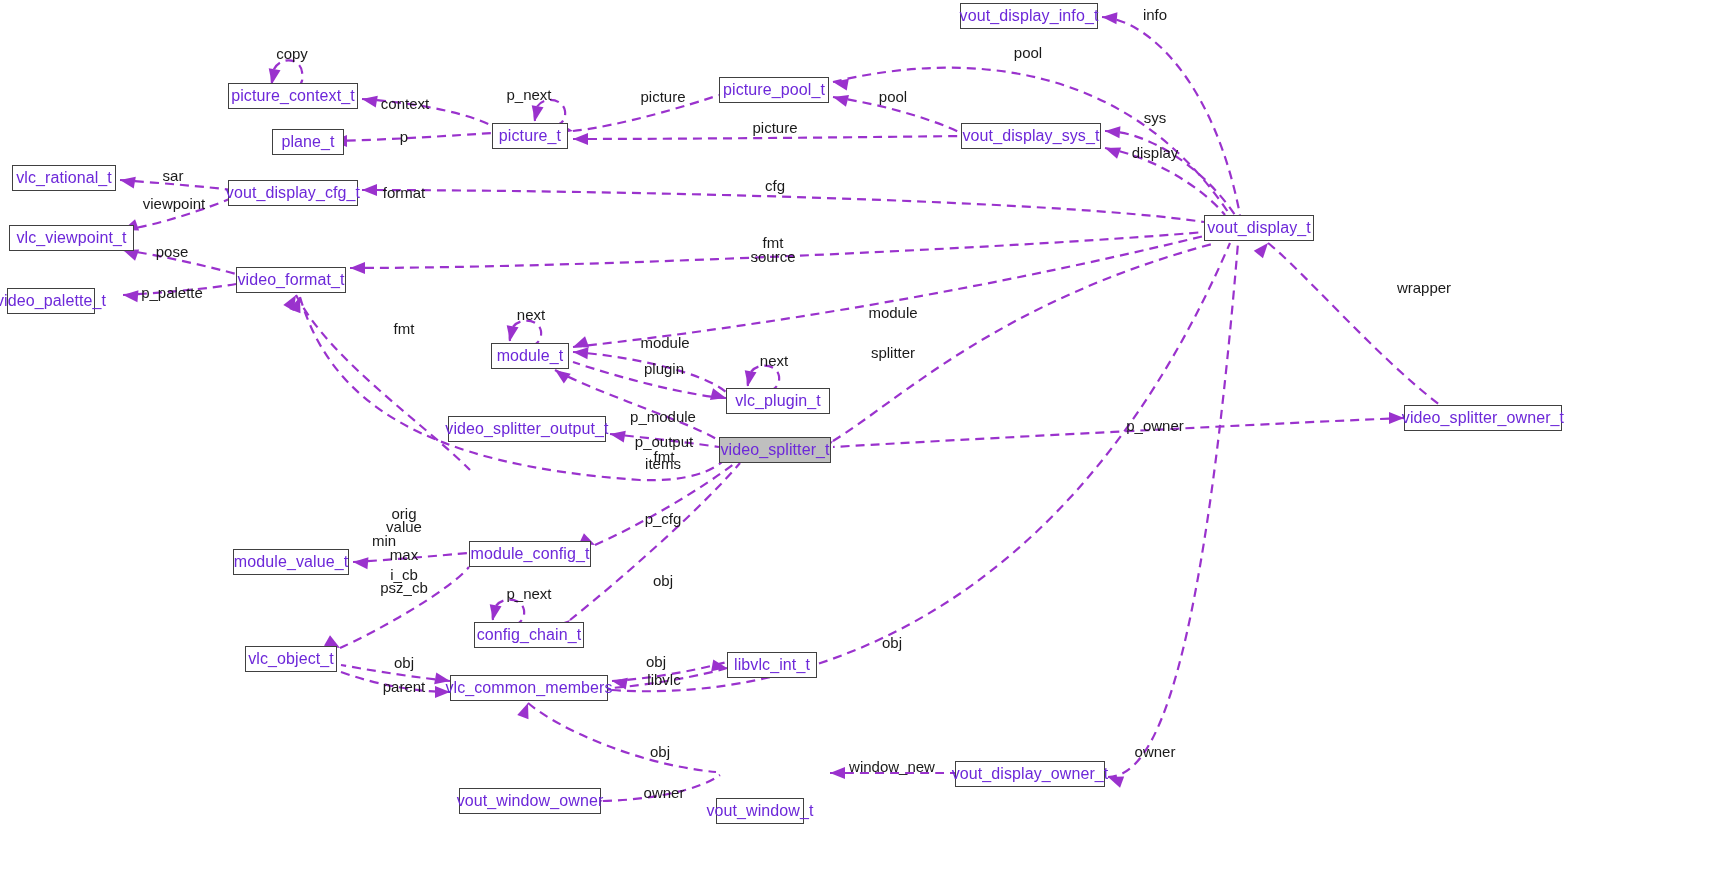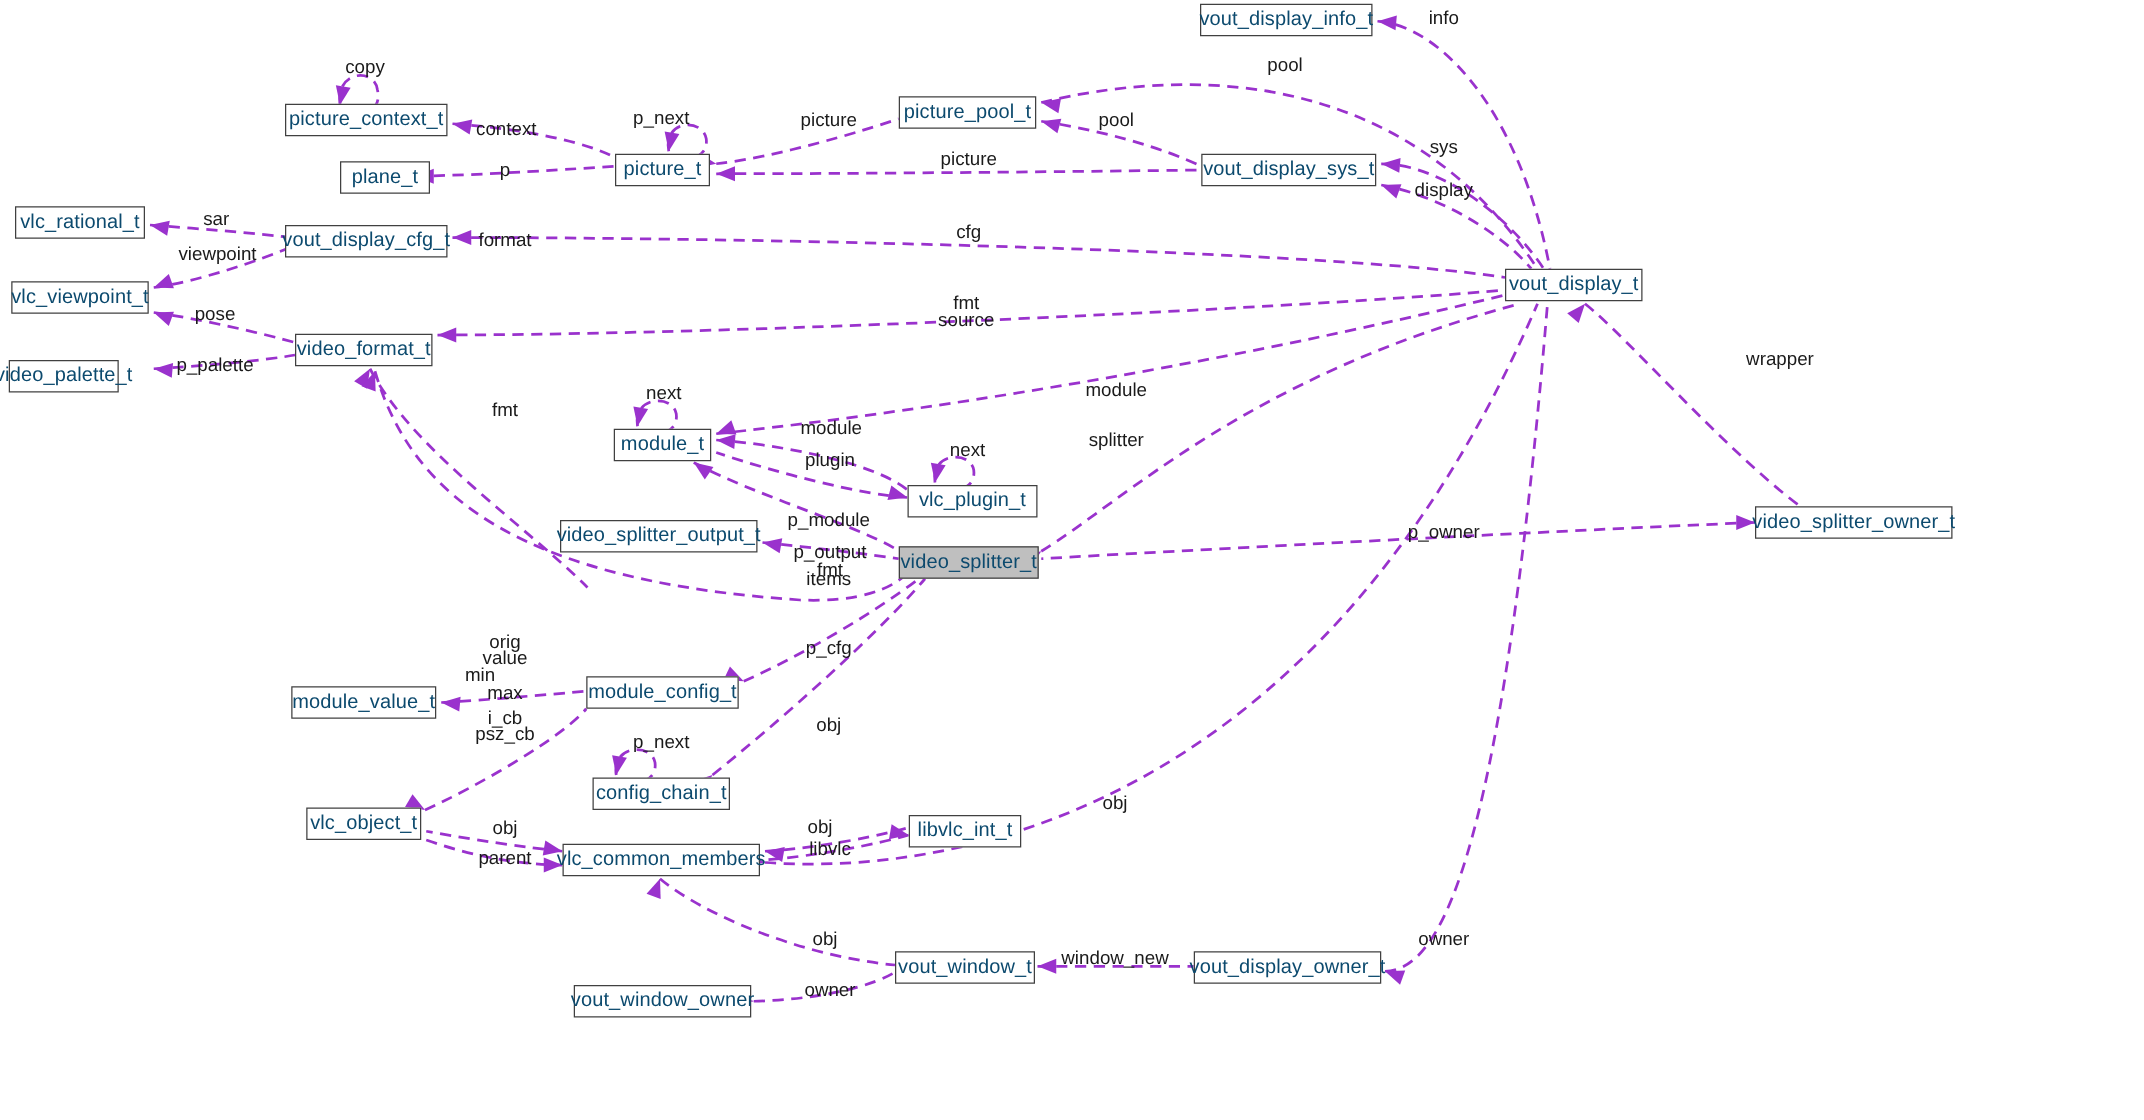--- a/index.html
+++ b/index.html
@@ -40,21 +40,21 @@
     line-height: 16px;
     text-align: center;
     transform: translate(-50%, -50%);
     pointer-events: none;
   }
   .node {
     position: absolute;
     box-sizing: border-box;
     border: 1.6px solid #404040;
     background: #ffffff;
-    color: #0c4a6e;
+    color: #6d28d9;
     font-size: 16px;
     font-family: "Liberation Sans", sans-serif;
     display: flex;
     align-items: center;
     justify-content: center;
     white-space: nowrap;
     letter-spacing: 0.1px;
   }
   .node.highlight {
     background: #bfbfbf;
@@ -206,32 +206,32 @@
     </div>
   <div id="nodes-layer">
       <div class="node" style="left: 228px; top: 83px; width: 130px; height: 26px;">picture_context_t</div>
       <div class="node" style="left: 256px; top: 129px; width: 72px; height: 26px; margin-left: 16px;">plane_t</div>
       <div class="node" style="left: 492px; top: 123px; width: 76px; height: 26px;">picture_t</div>
       <div class="node" style="left: 719px; top: 77px; width: 110px; height: 26px;">picture_pool_t</div>
       <div class="node" style="left: 960px; top: 3px; width: 138px; height: 26px;">vout_display_info_t</div>
       <div class="node" style="left: 961px; top: 123px; width: 140px; height: 26px;">vout_display_sys_t</div>
       <div class="node" style="left: 12px; top: 165px; width: 104px; height: 26px;">vlc_rational_t</div>
       <div class="node" style="left: 228px; top: 180px; width: 130px; height: 26px;">vout_display_cfg_t</div>
-      <div class="node" style="left: 9px; top: 225px; width: 110px; height: 26px;">vlc_viewpoint_t</div>
+      <div class="node" style="left: 9px; top: 225px; width: 125px; height: 26px;">vlc_viewpoint_t</div>
       <div class="node" style="left: 1204px; top: 215px; width: 110px; height: 26px;">vout_display_t</div>
       <div class="node" style="left: 236px; top: 267px; width: 110px; height: 26px;">video_format_t</div>
       <div class="node" style="left: 7px; top: 288px; width: 88px; height: 26px;">video_palette_t</div>
       <div class="node" style="left: 491px; top: 343px; width: 78px; height: 26px;">module_t</div>
       <div class="node" style="left: 726px; top: 388px; width: 104px; height: 26px;">vlc_plugin_t</div>
       <div class="node" style="left: 448px; top: 416px; width: 158px; height: 26px;">video_splitter_output_t</div>
       <div class="node highlight" style="left: 719px; top: 437px; width: 112px; height: 26px;">video_splitter_t</div>
       <div class="node" style="left: 1404px; top: 405px; width: 158px; height: 26px;">video_splitter_owner_t</div>
       <div class="node" style="left: 469px; top: 541px; width: 122px; height: 26px;">module_config_t</div>
       <div class="node" style="left: 233px; top: 549px; width: 116px; height: 26px;">module_value_t</div>
       <div class="node" style="left: 474px; top: 622px; width: 110px; height: 26px;">config_chain_t</div>
       <div class="node" style="left: 245px; top: 646px; width: 92px; height: 26px;">vlc_object_t</div>
       <div class="node" style="left: 727px; top: 652px; width: 90px; height: 26px;">libvlc_int_t</div>
       <div class="node" style="left: 450px; top: 675px; width: 158px; height: 26px;">vlc_common_members</div>
-      <div class="node" style="left: 716px; top: 761px; width: 112px; height: 26px;">vout_window_t</div>
+      <div class="node" style="left: 716px; top: 798px; width: 88px; height: 26px;">vout_window_t</div>
       <div class="node" style="left: 955px; top: 761px; width: 150px; height: 26px;">vout_display_owner_t</div>
       <div class="node" style="left: 459px; top: 788px; width: 142px; height: 26px;">vout_window_owner</div>
     </div>
 </div>
 
 </body></html>

